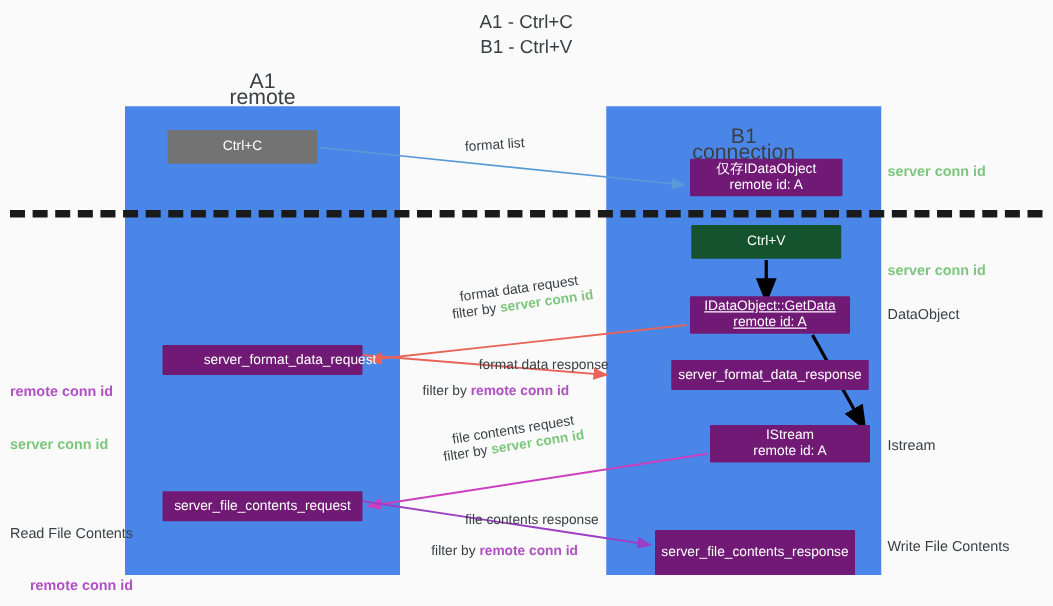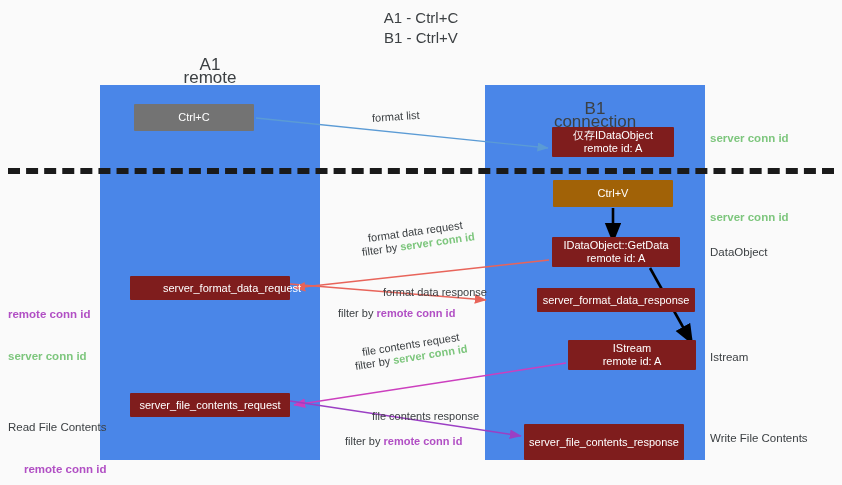--- a/index.html
+++ b/index.html
@@ -53,27 +53,27 @@
     flex-direction: column;
     align-items: center;
     justify-content: center;
     text-align: center;
     color: #ffffff;
     font-size: 11px;
     line-height: 13px;
     border-radius: 1px;
   }
   .box.green { background: #6aa84f; background: #72b964; }
-  .box.orange { background: #7f1d1d; }
+  .box.orange { background: #701a75; }
   .box .l2 { font-size: 11px; }
 
   #box-ctrlc  { left: 134px; top: 104px; width: 120px; height: 27px; background:#737373; }
-  #box-ctrlv  { left: 553px; top: 180px; width: 120px; height: 27px; background:#a16207; }
+  #box-ctrlv  { left: 553px; top: 180px; width: 120px; height: 27px; background:#14532d; }
   #box-idobj  { left: 552px; top: 127px; width: 122px; height: 30px; }
-  #box-getdata{ left: 552px; top: 237px; width: 128px; height: 30px; }
+  #box-getdata{ left: 552px; top: 237px; width: 128px; height: 30px; text-decoration: underline; }
   #box-istream{ left: 568px; top: 340px; width: 128px; height: 30px; }
   #box-sfdreq { left: 130px; top: 276px; width: 160px; height: 24px; padding-left: 44px; }
   #box-sfdres { left: 489px; top: 288px; width: 158px; height: 24px; margin-left: 48px; }
   #box-sfcreq { left: 130px; top: 393px; width: 160px; height: 24px; }
   #box-sfcres { left: 524px; top: 424px; width: 160px; height: 36px; }
 
   
   #dash {
     left: 8px;
     top: 168px;

